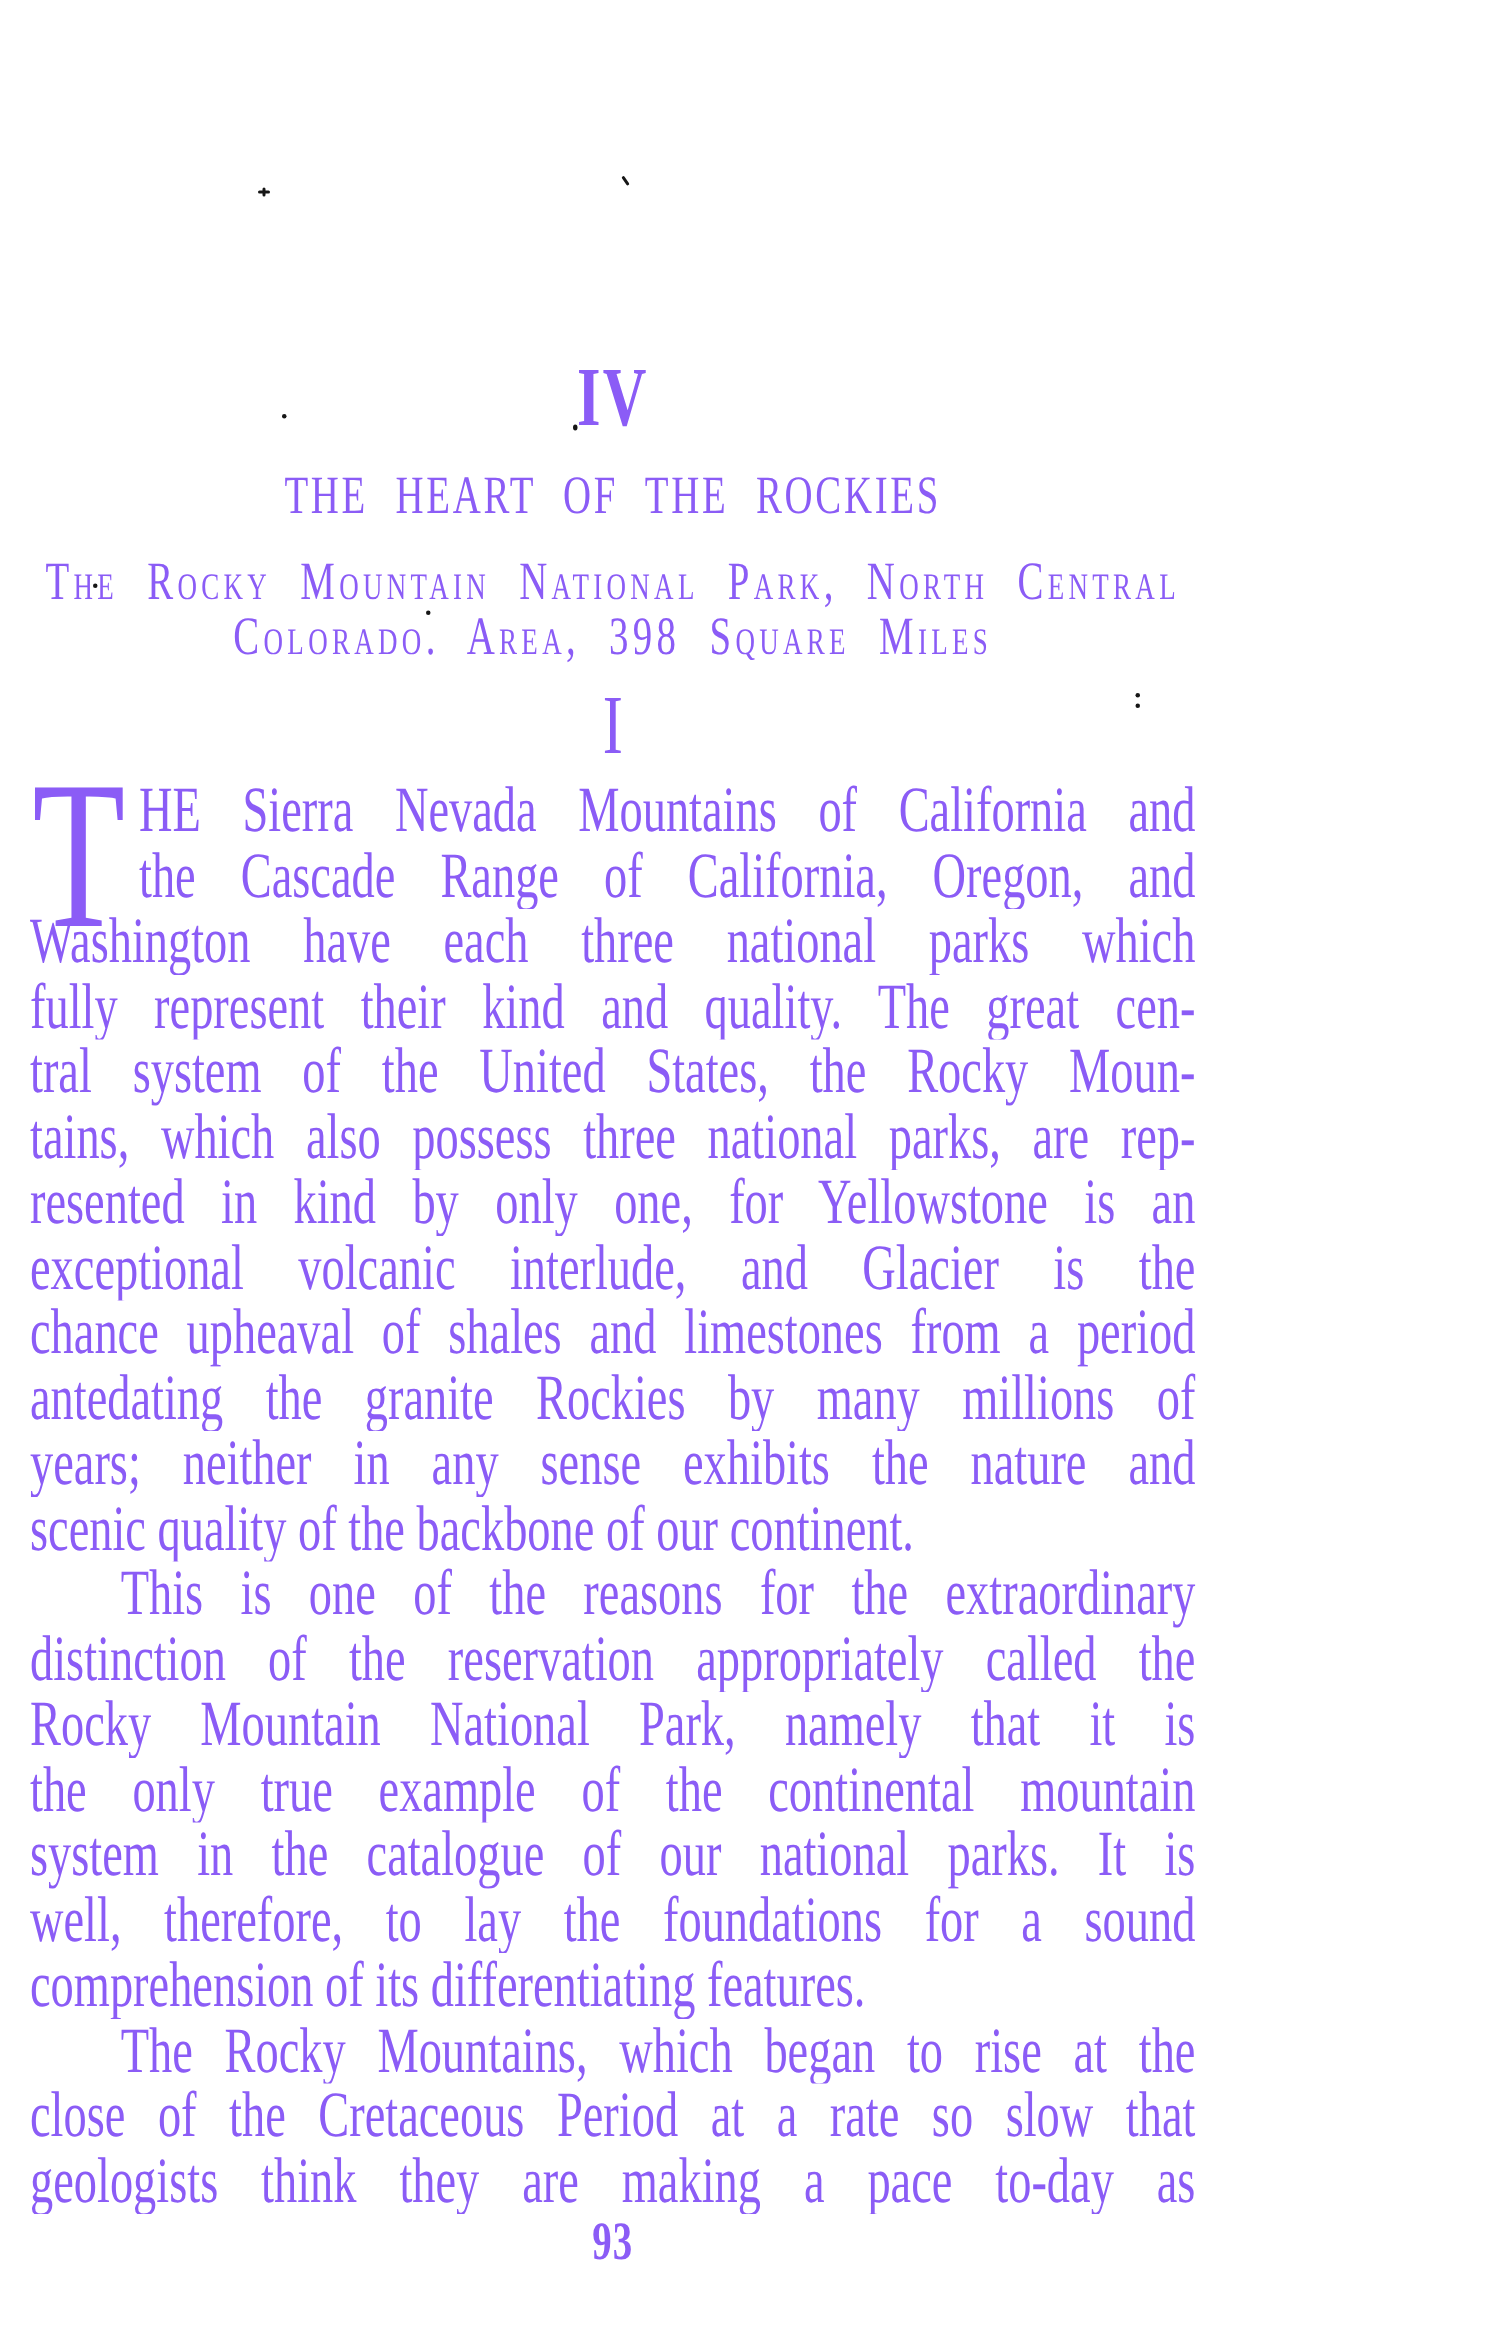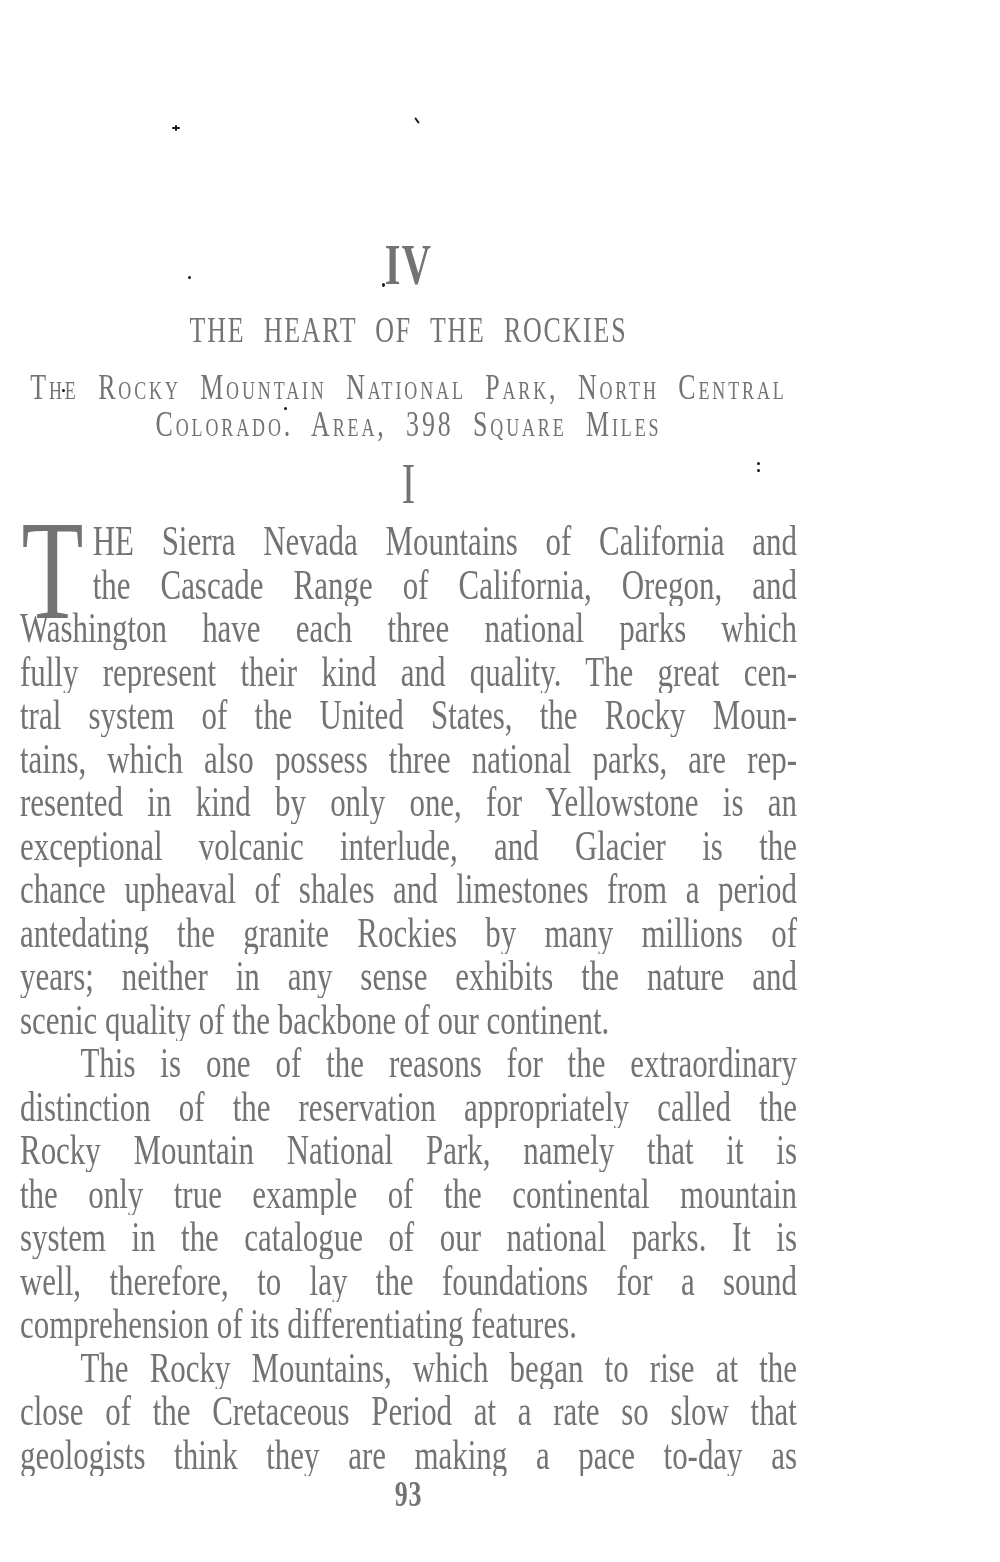--- a/index.html
+++ b/index.html
@@ -5,21 +5,21 @@
   html, body {
     margin: 0;
     padding: 0;
     background: #ffffff;
   }
   .page {
     position: relative;
     width: 1000px;
     height: 1562px;
     background: #ffffff;
-    color: #737373;
+    color: #8b5cf6;
     font-family: "Liberation Serif", serif;
     overflow: hidden;
   }
   
   .column {
     position: absolute;
     left: 20px;
     top: 0;
     width: 1080px;
     transform: scaleX(0.7194);

